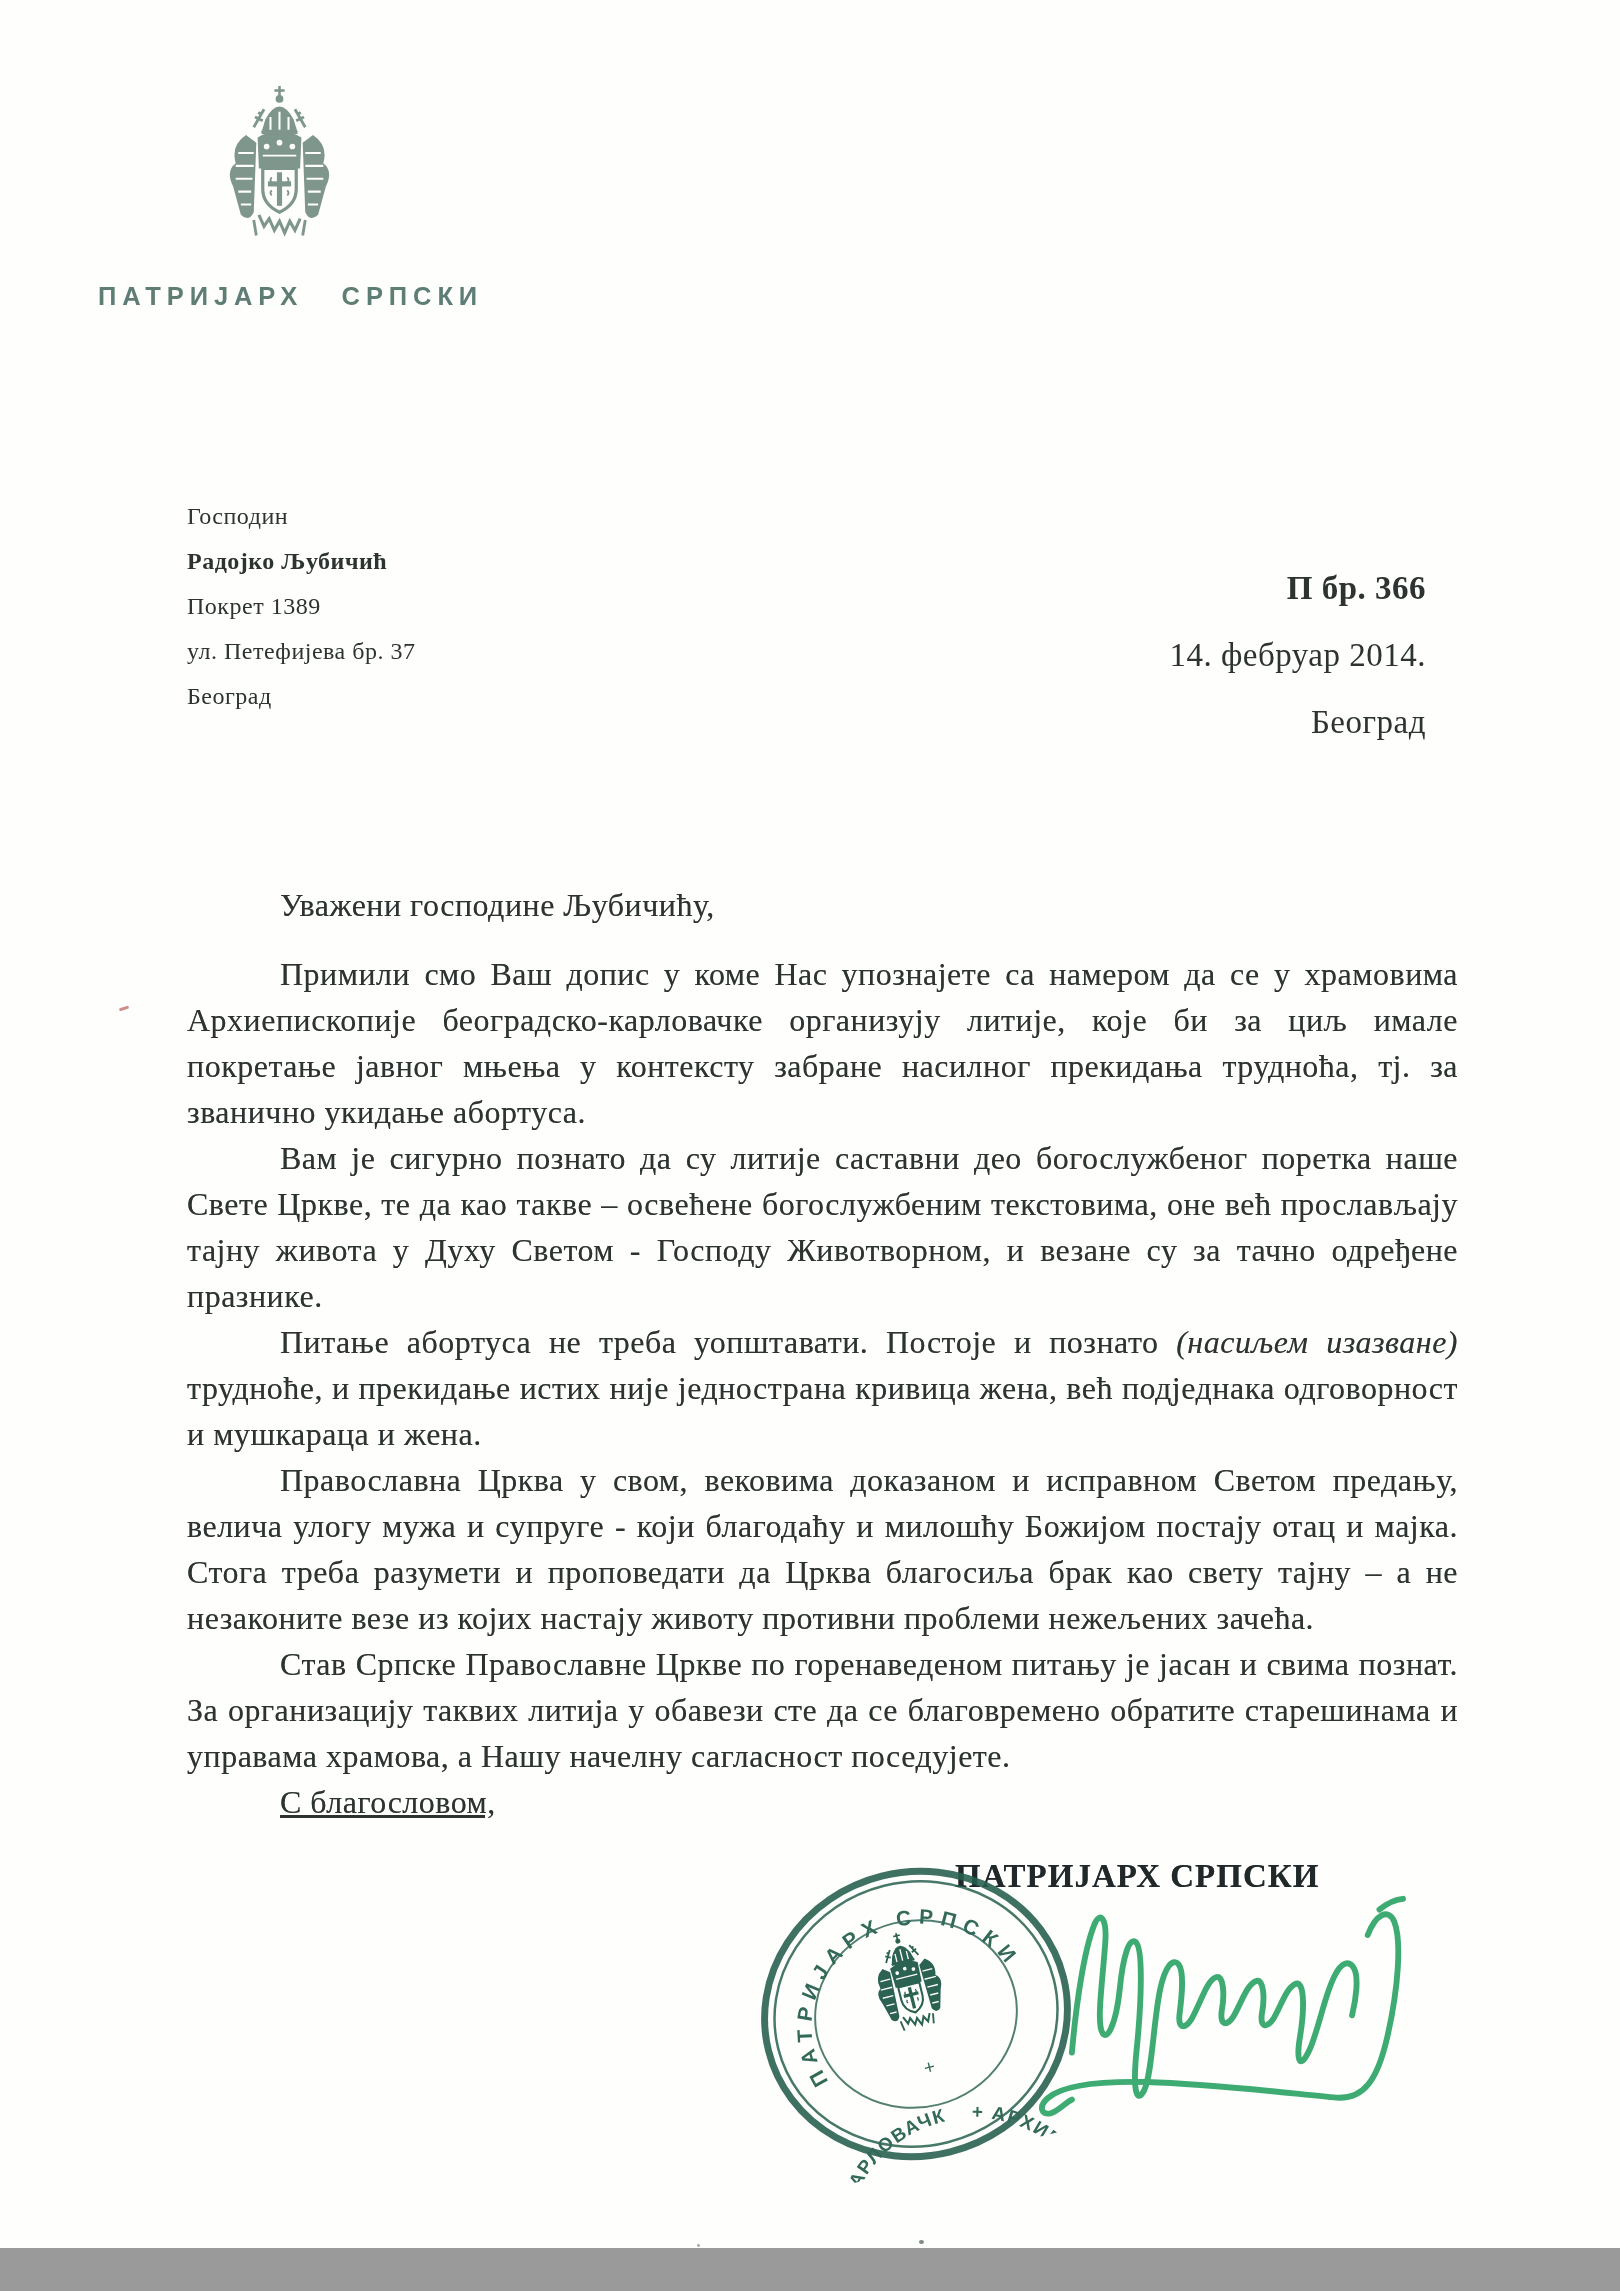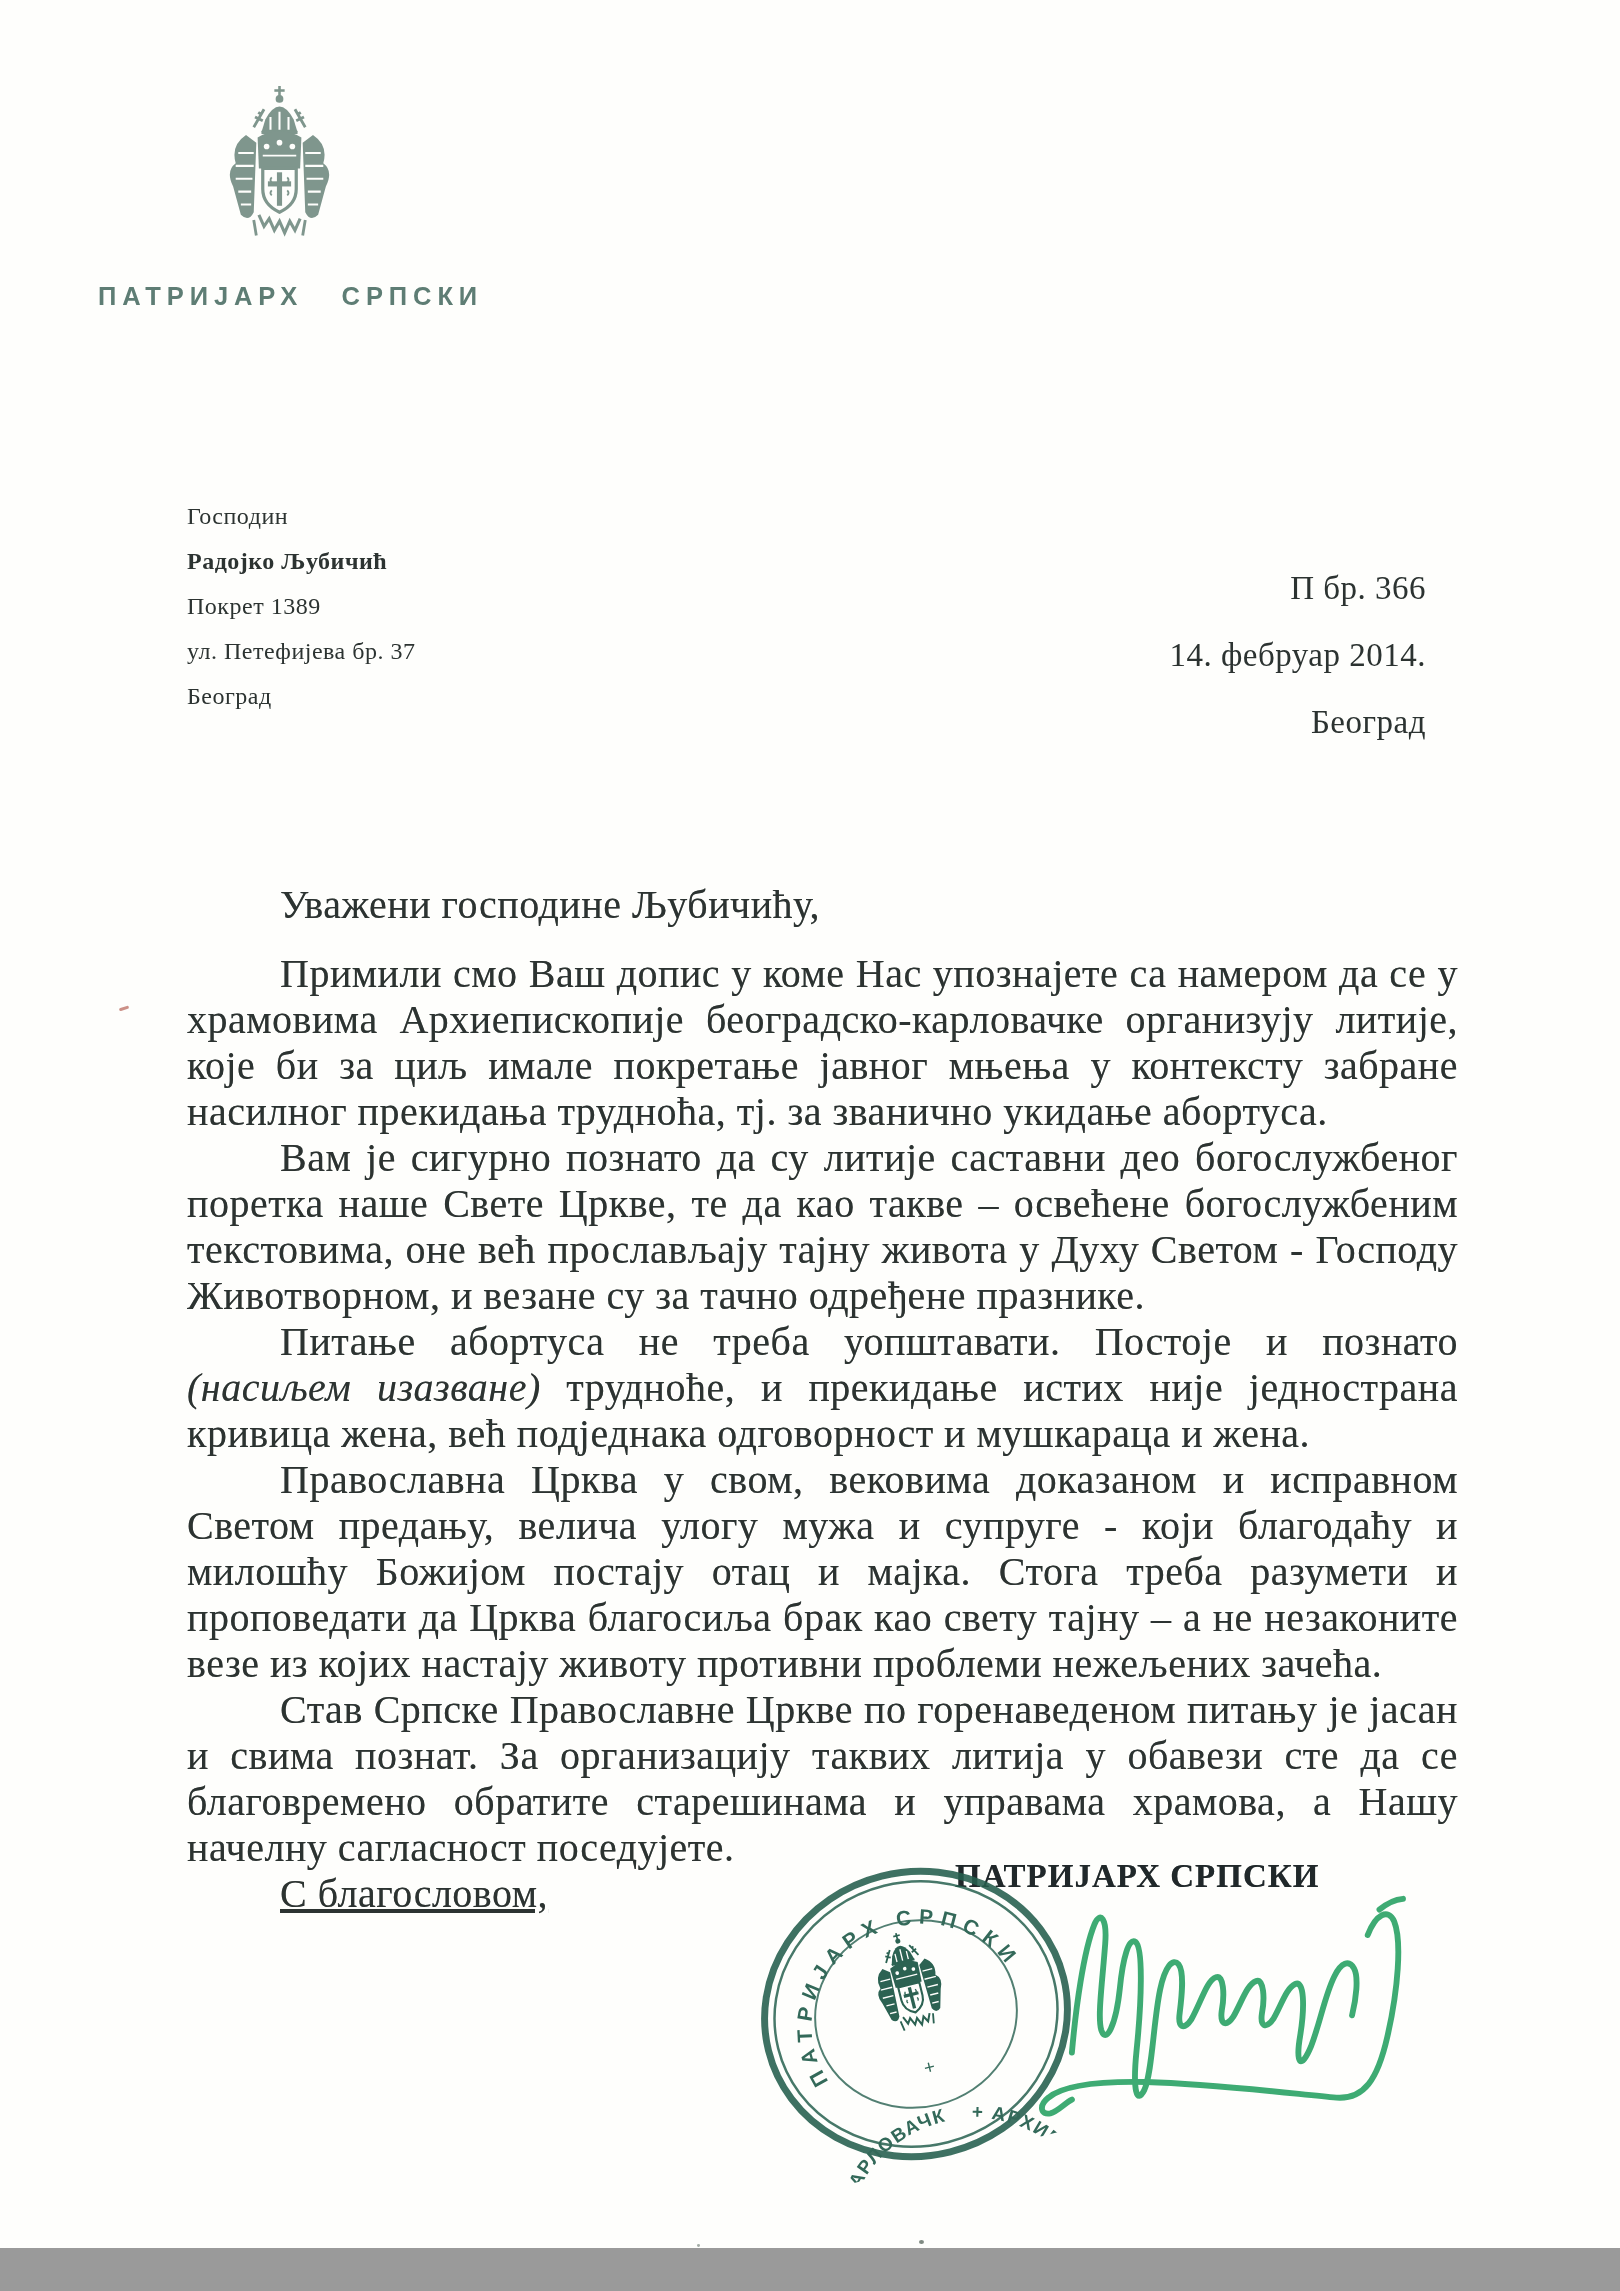--- a/index.html
+++ b/index.html
@@ -23,25 +23,25 @@
   
   .recipient{
     position:absolute;left:187px;top:494px;
     font-size:24px;line-height:45px;letter-spacing:0.5px;
   }
   .recipient .bold{font-weight:bold;}
   .ref-block{
     position:absolute;right:194px;top:555px;
     text-align:right;font-size:33px;line-height:67px;letter-spacing:0.5px;
   }
-  .ref-block .bold{font-weight:normal;}
+  .ref-block .bold{font-weight:bold;}
   
   .letter-body{
     position:absolute;left:187px;top:882px;width:1271px;
-    font-size:40px;line-height:46px;letter-spacing:0.5px;
+    font-size:32px;line-height:46px;letter-spacing:0.5px;
     text-align:justify;
     text-shadow:0 0 0.6px rgba(44,51,49,.55);
   }
   .letter-body .par{text-indent:93px;margin:0;}
   .letter-body .salutation{text-indent:93px;margin:0 0 22.5px 0;}
   .letter-body .closing{text-indent:93px;margin:0;text-decoration:underline;}
   .letter-body em{}
   
   .sig-title{
     position:absolute;left:955px;top:1858px;

